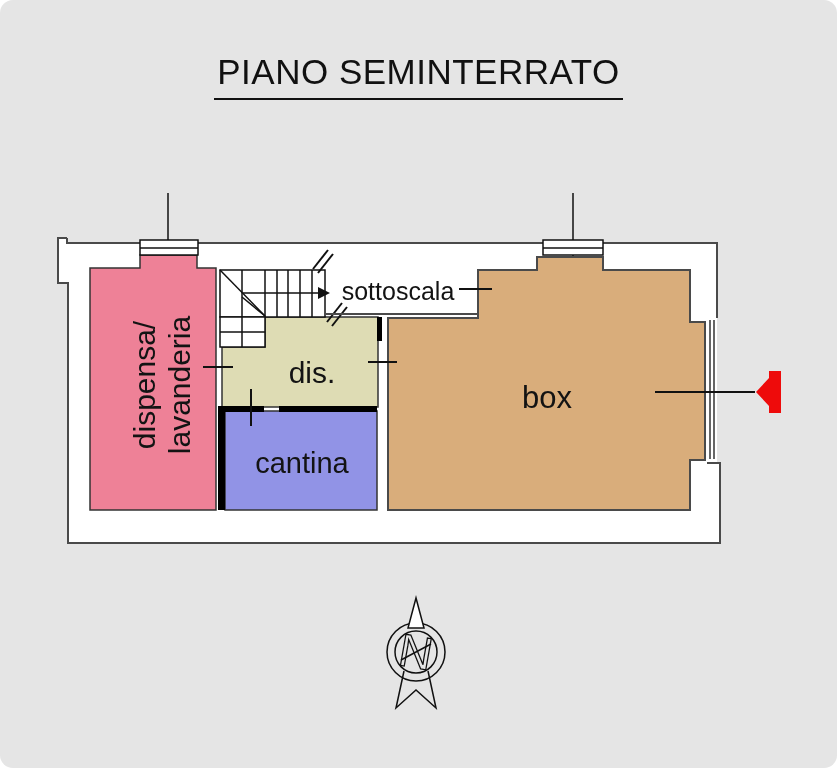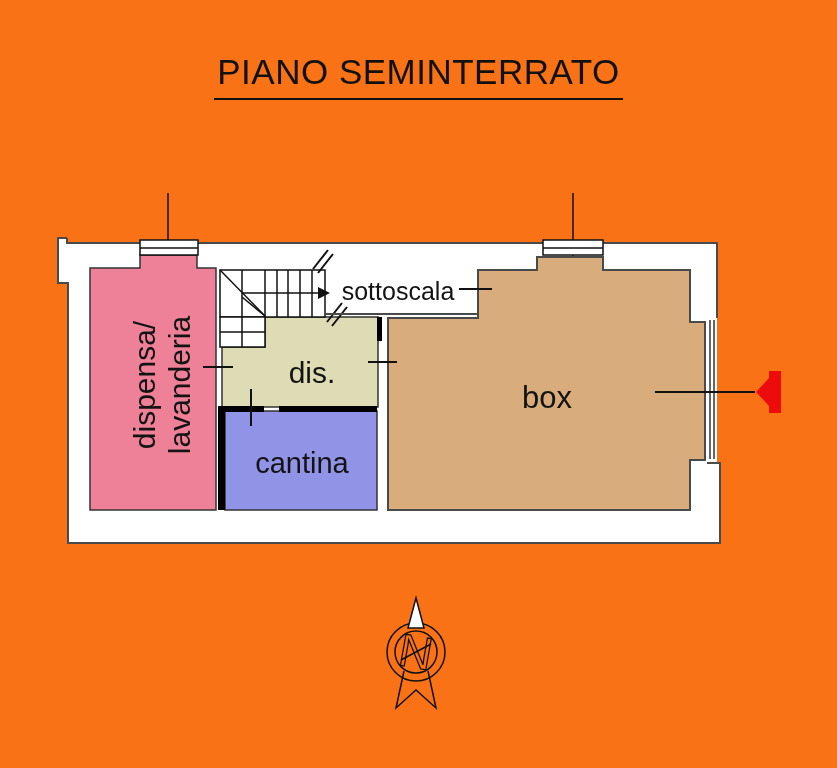--- a/index.html
+++ b/index.html
@@ -1,17 +1,17 @@
 <!DOCTYPE html>
 <html><head>
 <meta charset="utf-8">
 <style>
   html,body{margin:0;padding:0;background:#ffffff;}
-  #page{position:relative;width:837px;height:768px;background:#f97316;overflow:hidden;
-        font-family:"Liberation Sans","DejaVu Sans",sans-serif;}
+  #page{position:relative;width:837px;height:768px;background:#e5e5e5;overflow:hidden;
+        font-family:"Liberation Sans","DejaVu Sans",sans-serif;border-radius:13px;}
   #title-wrap{position:absolute;top:52px;left:0;width:837px;text-align:center;}
   #title{display:inline-block;font-size:35px;font-weight:400;letter-spacing:0.5px;color:#111;
          padding:0 3px 6px 3px;border-bottom:2px solid #111;white-space:nowrap;}
   svg{position:absolute;top:0;left:0;}
   .lbl{fill:#131313;font-family:"Liberation Sans","DejaVu Sans",sans-serif;}
 </style>
 </head>
 <body>
 
 <div id="page">

